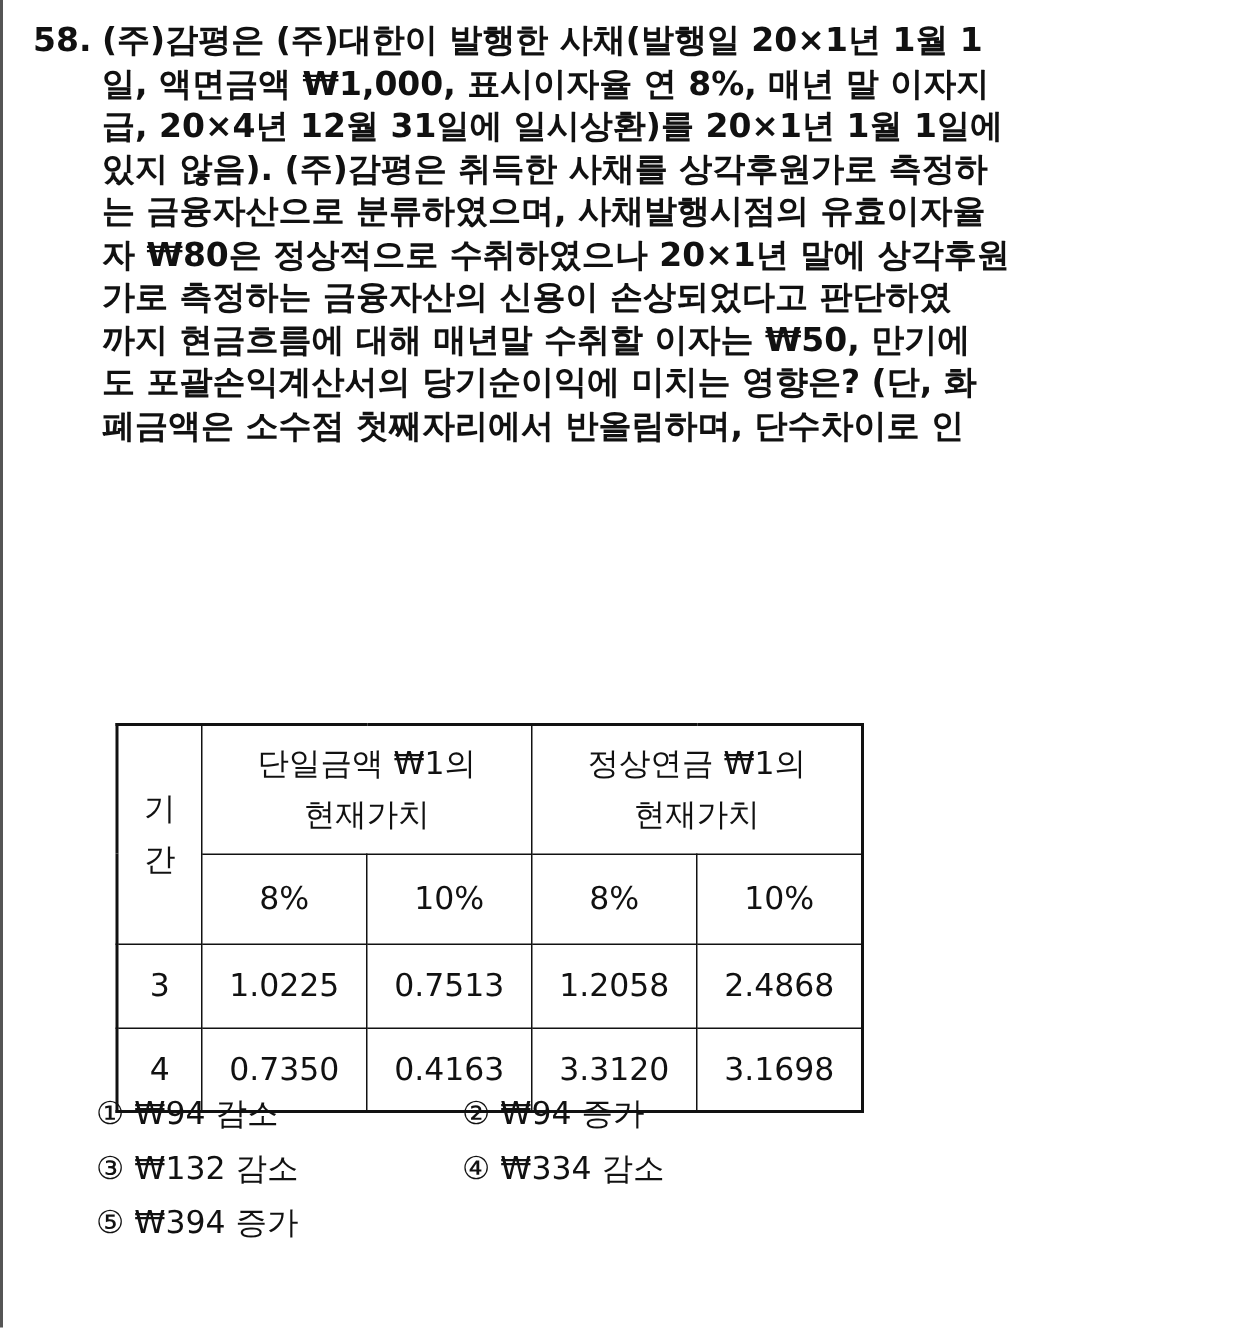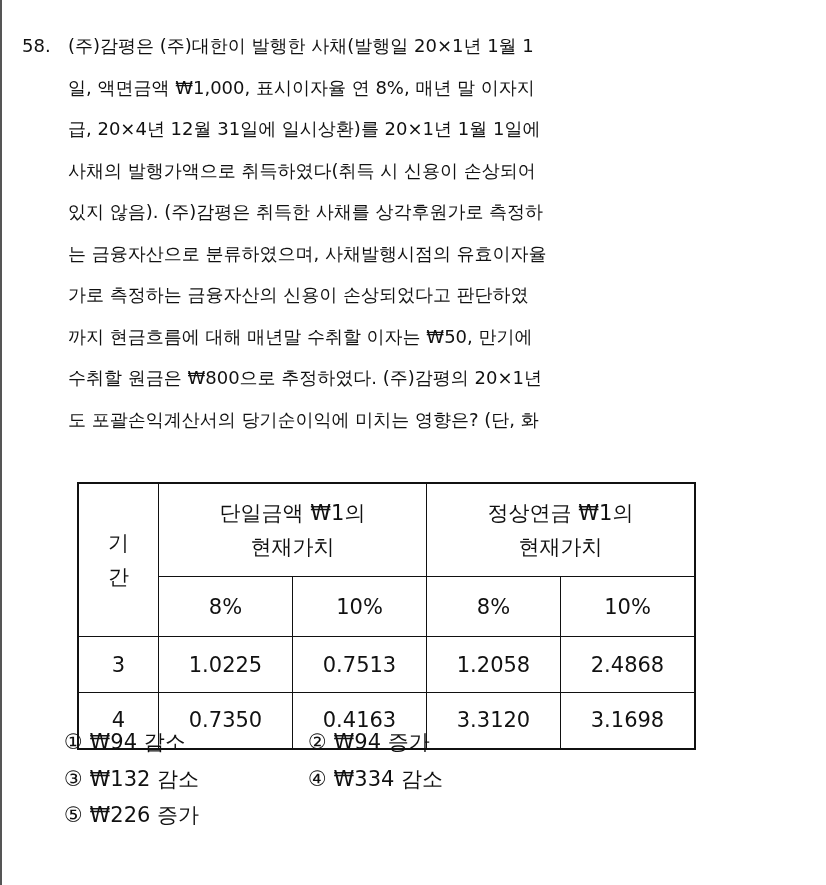--- a/index.html
+++ b/index.html
@@ -3,33 +3,33 @@
   <meta charset="utf-8">
   <style>
     html, body { margin: 0; padding: 0; background: #ffffff; }
     body {
       width: 826px; height: 885px; position: relative; overflow: hidden;
       font-family: "DejaVu Sans", "Liberation Sans", sans-serif;
       color: #111111;
     }
     .left-rule { position: absolute; left: 0; top: 0; width: 2px; height: 885px; background: #555555; }
     .question {
-      position: absolute; left: 22px; top: 32px; width: 780px;
-      font-size: 18px; line-height: 28.5px;
+      position: absolute; left: 22px; top: 14px; width: 780px;
+      font-size: 22px; line-height: 28.5px; font-weight: bold;
     }
     .q-line { white-space: nowrap; height: 28.5px; }
-    .q-line.indent { padding-left: 46px; margin-top: 13px; }
+    .q-line.indent { padding-left: 46px; }
     .q-num { display: inline-block; width: 46px; }
     table.pv {
       position: absolute; left: 77px; top: 482px;
       border-collapse: collapse; border: 2px solid #111;
       font-family: "DejaVu Sans", sans-serif; font-size: 21px;
     }
     table.pv td, table.pv th {
-      border: 1.5px solid #111; text-align: center; font-weight: normal; padding: 12px;
+      border: 1.5px solid #111; text-align: center; font-weight: normal; padding: 0;
     }
     table.pv .h1 { height: 86px; line-height: 34px; }
     table.pv .h2 { height: 60px; }
     table.pv .r { height: 56px; }
     .c0 { width: 55px; }
     .c1 { width: 109px; } .c2 { width: 109px; } .c3 { width: 109px; } .c4 { width: 109px; }
     .choices {
       position: absolute; left: 64px; top: 728px; font-size: 21px;
     }
     .choice-row { height: 36.5px; white-space: nowrap; }
@@ -37,27 +37,27 @@
   </style>
 </head>
 <body>
 
 <div class="left-rule"></div>
 
 <div class="question">
   <div class="q-line"><span class="q-num">58.</span><span>(주)감평은 (주)대한이 발행한 사채(발행일 20×1년 1월 1</span></div>
   <div class="q-line indent">일, 액면금액 ₩1,000, 표시이자율 연 8%, 매년 말 이자지</div>
   <div class="q-line indent">급, 20×4년 12월 31일에 일시상환)를 20×1년 1월 1일에</div>
-  <div class="q-line indent">사채의 발행가액으로 취득하였다(취득 시 신용이 손상되어</div>
   <div class="q-line indent">있지 않음). (주)감평은 취득한 사채를 상각후원가로 측정하</div>
   <div class="q-line indent">는 금융자산으로 분류하였으며, 사채발행시점의 유효이자율</div>
+  <div class="q-line indent">자 ₩80은 정상적으로 수취하였으나 20×1년 말에 상각후원</div>
   <div class="q-line indent">가로 측정하는 금융자산의 신용이 손상되었다고 판단하였</div>
   <div class="q-line indent">까지 현금흐름에 대해 매년말 수취할 이자는 ₩50, 만기에</div>
-  <div class="q-line indent">수취할 원금은 ₩800으로 추정하였다. (주)감평의 20×1년</div>
   <div class="q-line indent">도 포괄손익계산서의 당기순이익에 미치는 영향은? (단, 화</div>
+  <div class="q-line indent">폐금액은 소수점 첫째자리에서 반올림하며, 단수차이로 인</div>
 </div>
 
 <table class="pv">
   <tbody>
       <tr class="h1">
     <th class="c0" rowspan="2">
       <div>기</div>
       <div>간</div>
     </th>
     <th colspan="2">
@@ -93,15 +93,15 @@
   </table>
 
 <div class="choices">
   <div class="choice-row">
     <span class="choice"><span>①</span> <span>₩94 감소</span></span><span class="choice"><span>②</span> <span>₩94 증가</span></span>
   </div>
   <div class="choice-row">
     <span class="choice"><span>③</span> <span>₩132 감소</span></span><span class="choice"><span>④</span> <span>₩334 감소</span></span>
   </div>
   <div class="choice-row">
-    <span class="choice"><span>⑤</span> <span>₩226 증가</span></span>
+    <span class="choice"><span>⑤</span> <span>₩394 증가</span></span>
   </div>
 </div>
 
 </body></html>

